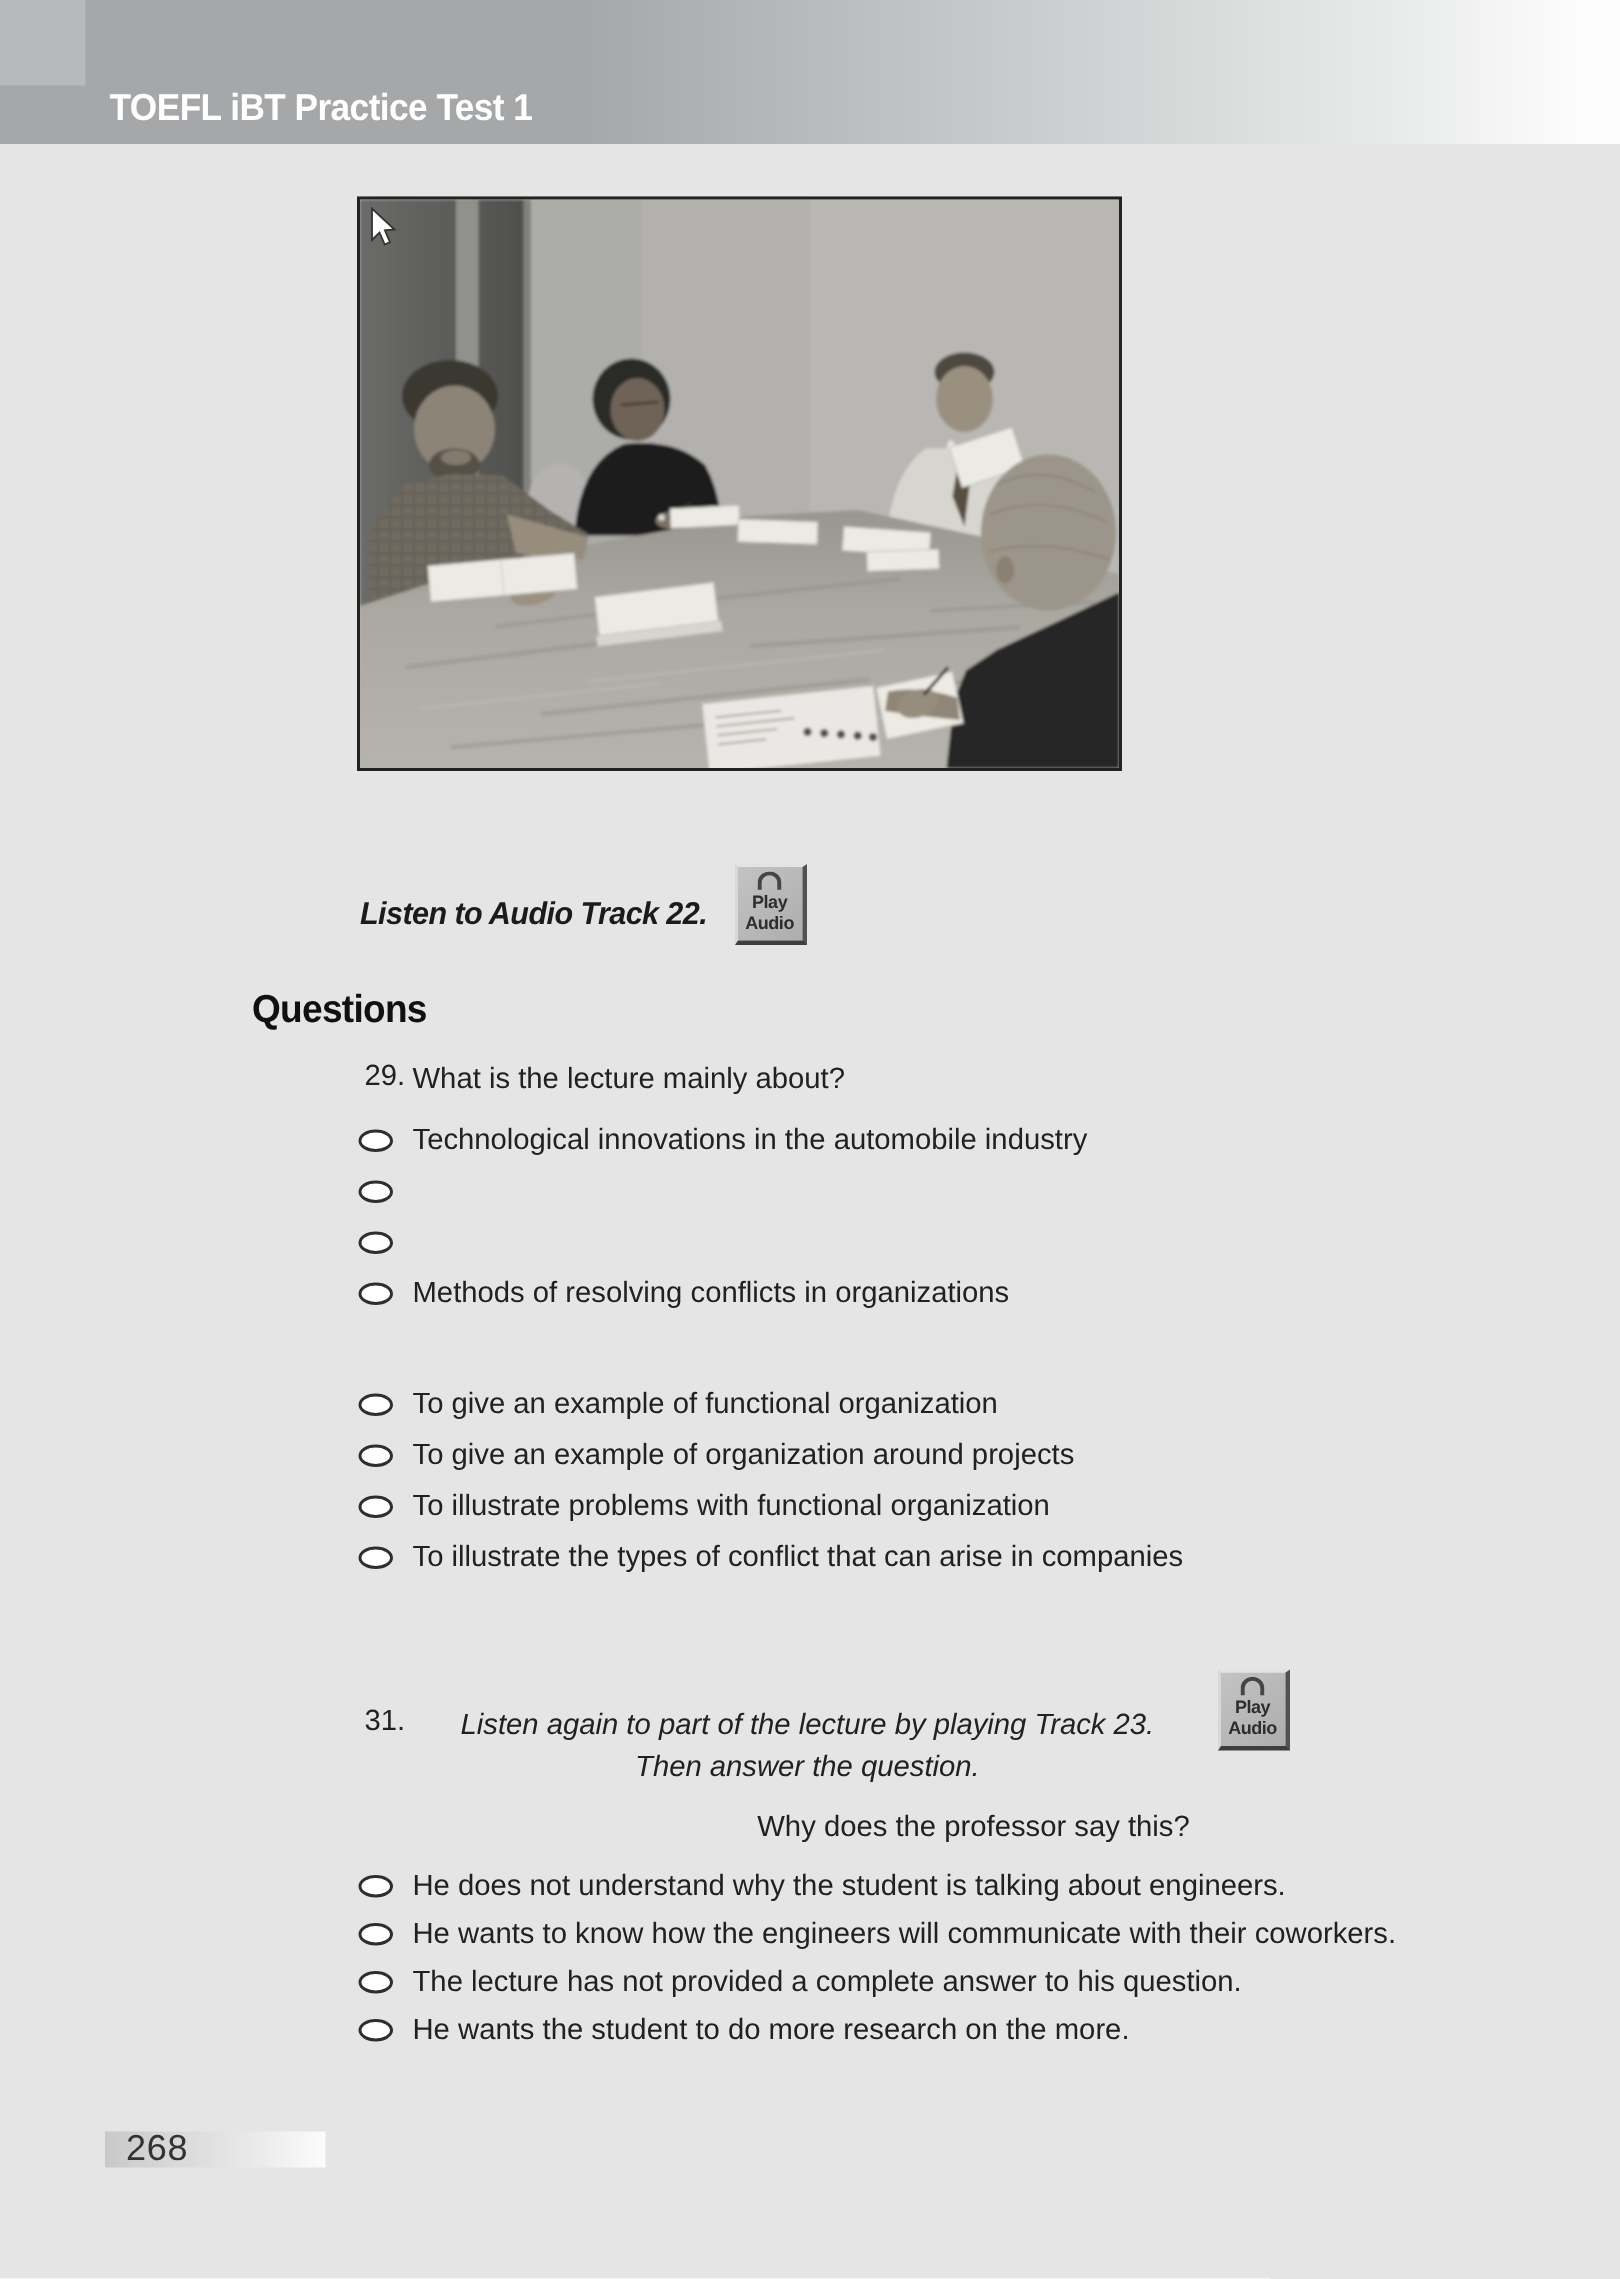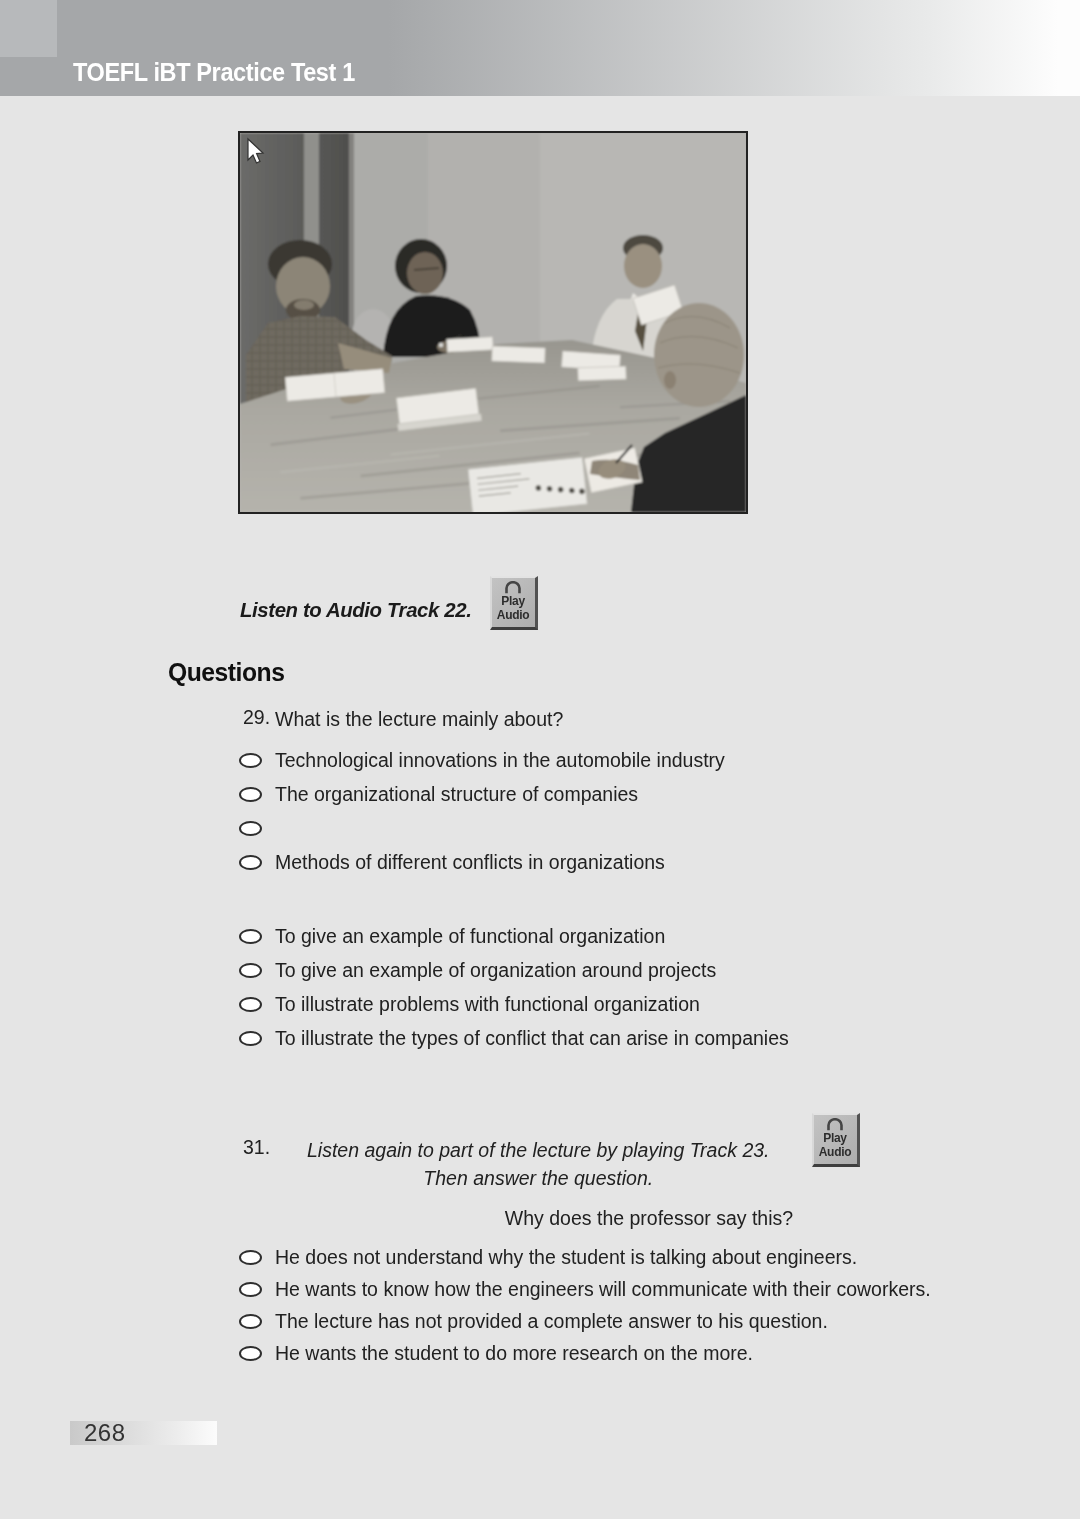--- a/index.html
+++ b/index.html
@@ -225,28 +225,27 @@
       <span class="qnum">29.</span>
       <span class="qtext">What is the lecture mainly about?</span>
     </div>
     <div class="opts">
       <div class="opt">
         <span class="oval"></span>
         <span>Technological innovations in the automobile industry</span>
       </div>
       <div class="opt">
         <span class="oval"></span>
-        <span>The organizational structure of companies</span>
-      </div>
-      <div class="opt">
-        <span class="oval"></span>
-      </div>
-      <div class="opt">
-        <span class="oval"></span>
-        <span>Methods of different conflicts in organizations</span>
+      </div>
+      <div class="opt">
+        <span class="oval"></span>
+      </div>
+      <div class="opt">
+        <span class="oval"></span>
+        <span>Methods of resolving conflicts in organizations</span>
       </div>
     </div>
   </div>
 
   <div class="qblock" id="q30" style="top:909px;">
     <div class="opts">
       <div class="opt">
         <span class="oval"></span>
         <span>To give an example of functional organization</span>
       </div>

